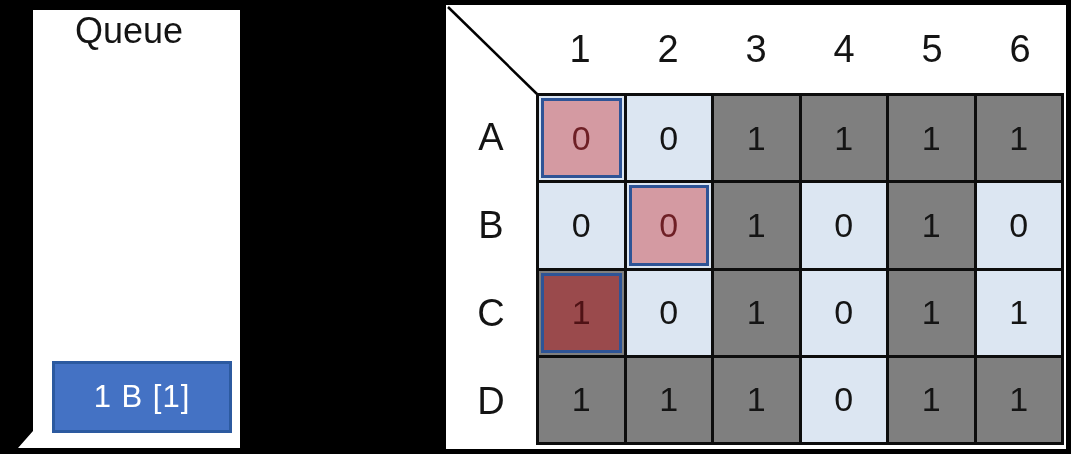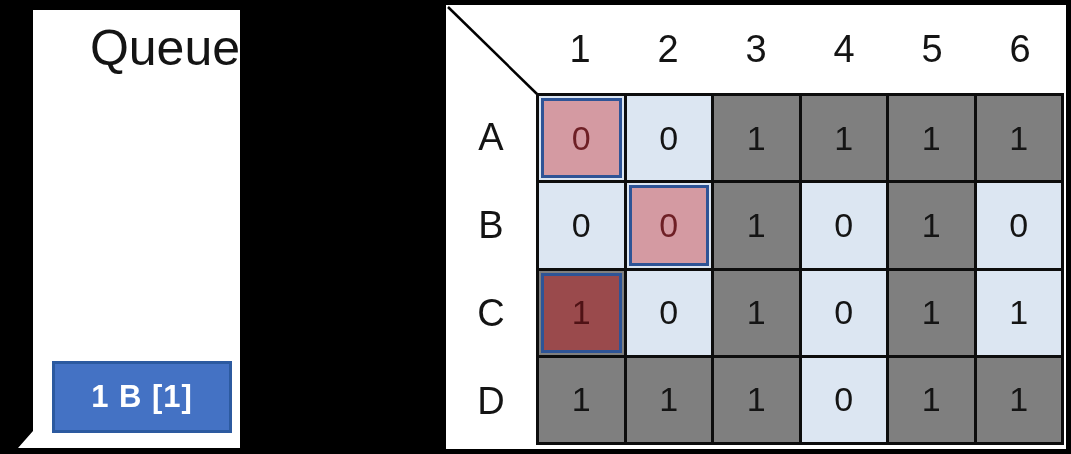--- a/index.html
+++ b/index.html
@@ -9,29 +9,29 @@
     font-family:"Liberation Sans","DejaVu Sans",sans-serif;
   }
 
   
   .queue-panel {
     position:absolute; left:18px; top:10px; width:222px; height:438px;
     background:var(--panel,#fff);
     clip-path:polygon(15px 0, 222px 0, 222px 438px, 0 438px, 15px 421px);
   }
   .queue-title {
-    margin-top:9px; text-align:right; font-size:50px; color:var(--text,#141414);
+    text-align:center; font-size:36px; color:var(--text,#141414);
   }
   .queue-item {
     position:absolute; left:34px; top:351px; width:174px; height:66px;
     background:var(--queue-fill,#4472c4);
     border:3px solid var(--queue-border,#2c5aa0);
     color:var(--queue-text,#fff);
     display:flex; align-items:center; justify-content:center;
-    font-size:31px; letter-spacing:1px;font-weight:bold;
+    font-size:31px; letter-spacing:1px;
   }
 
   
   .matrix-panel {
     position:absolute; left:446px; top:5px; width:620px; height:444px;
     background:var(--panel,#fff);
   }
   .diagonal-svg { position:absolute; left:0; top:0; }
 
   .col-headers { position:absolute; left:90px; top:0; width:528px; height:88px; display:flex; }

